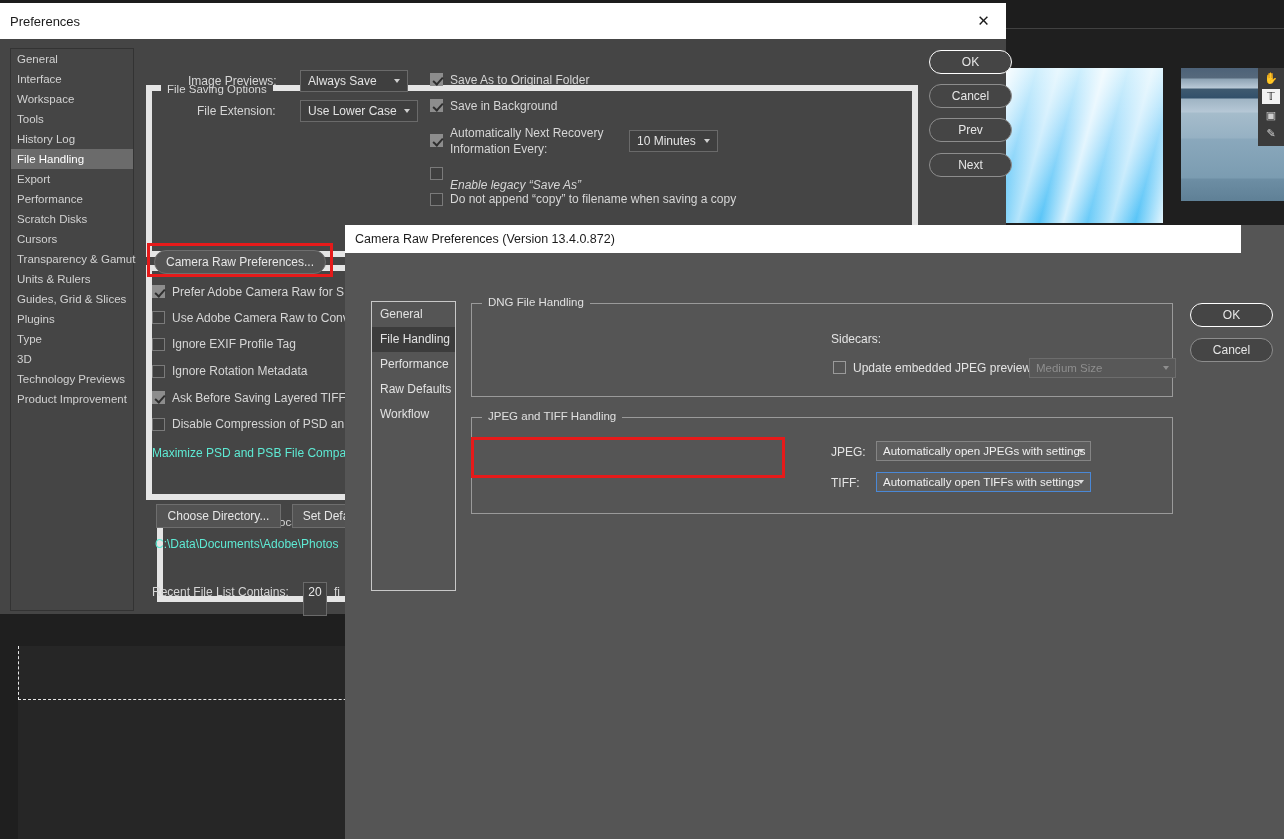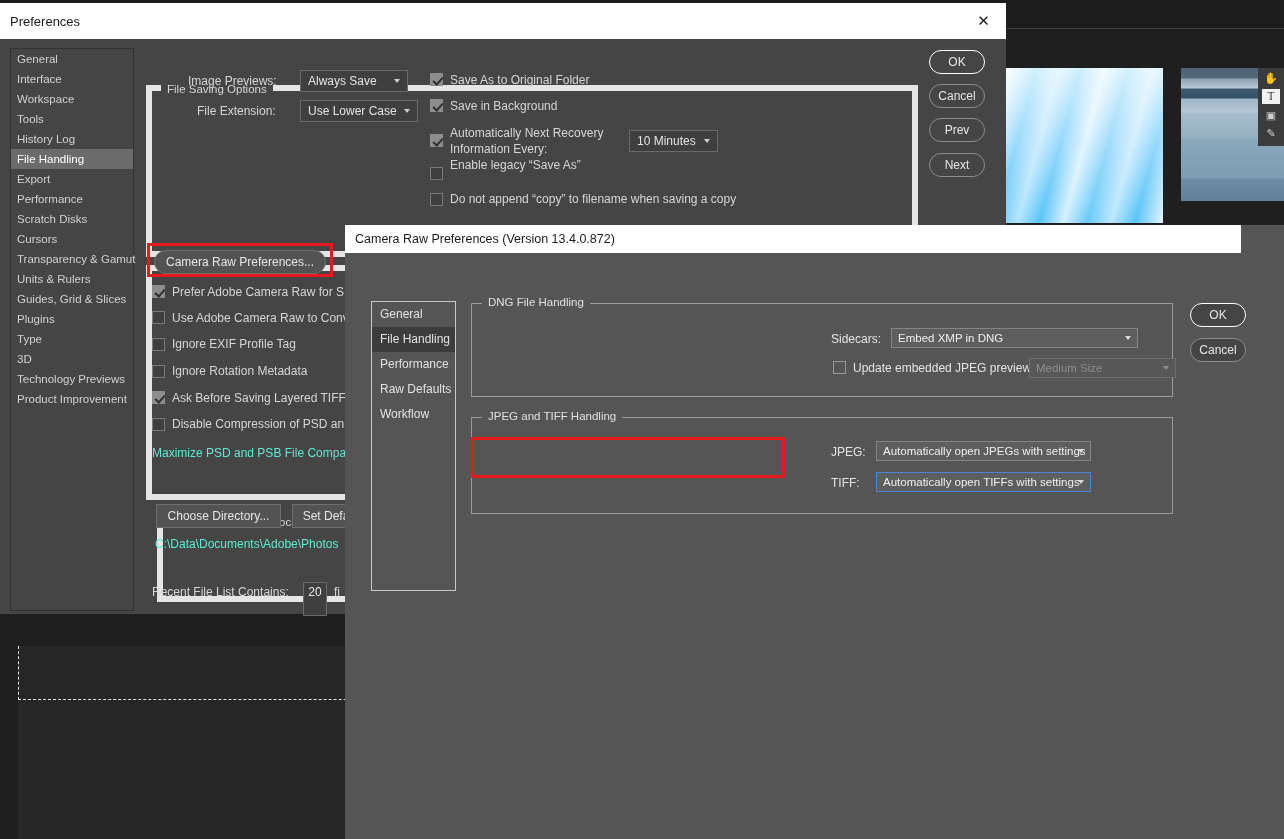--- a/index.html
+++ b/index.html
@@ -132,21 +132,21 @@
 
   
   .ps-button {
     position: absolute; background: #535353; border: 1px solid #6e6e6e;
     color: #e6e6e6; font-size: 12px; height: 24px; line-height: 22px;
     text-align: center; white-space: nowrap; cursor: default;
   }
   
   .ps-pill {
     position: absolute; background: #454545; border: 1px solid #8d8d8d; border-radius: 12px;
-    color: #e6e6e6; font-size: 12px; width: 56px; height: 24px; line-height: 22px;
+    color: #e6e6e6; font-size: 12px; width: 83px; height: 24px; line-height: 22px;
     text-align: center; cursor: default;
   }
   .ps-pill.primary { border-color: #ffffff; }
 
   .ps-numfield {
     position: absolute; background: #3f3f3f; border: 1px solid #6a6a6a;
     color: #e8e8e8; font-size: 12px; height: 34px; line-height: 18px;
     text-align: center; cursor: text;
   }
 
@@ -275,21 +275,21 @@
     <div class="lbl" style="left:450px; top:60px;">Save in Background</div>
 
     <div class="ps-check checked" style="left:430px; top:95px;"></div>
     <div class="lbl" style="left:450px; top:86px; width:180px; white-space:normal; line-height:16px;">Automatically Next Recovery Information Every:</div>
     <div class="ps-select" style="left:629px; top:91px; width:89px;">
       <span>10 Minutes</span>
       <span class="caret"></span>
     </div>
 
     <div class="ps-check" style="left:430px; top:128px;"></div>
-    <div class="lbl" style="left:450px; top:119px;">Enable legacy “Save As”</div>
+    <div class="lbl" style="left:450px; top:139px;font-style:italic;">Enable legacy “Save As”</div>
 
     <div class="ps-check" style="left:430px; top:154px;"></div>
     <div class="lbl" style="left:450px; top:153px;">Do not append “copy” to filename when saving a copy</div>
 
     <div class="groupbox" id="gb-file-compat">
       <span class="gb-title">File Compatibility</span>
     </div>
     <div class="ps-button" style="left:154px; top:211px; width:172px;border-radius:12px;">Camera Raw Preferences...</div>
 
     <div class="ps-check checked" style="left:152px; top:246px;"></div>
@@ -344,24 +344,20 @@
       <div class="craw-nav-item selected">File Handling</div>
       <div class="craw-nav-item">Performance</div>
       <div class="craw-nav-item">Raw Defaults</div>
       <div class="craw-nav-item">Workflow</div>
     </div>
 
     <div class="craw-groupbox" id="craw-gb-dng">
       <span class="gb-title">DNG File Handling</span>
     </div>
     <div class="craw-lbl" style="left:486px; top:79px;">Sidecars:</div>
-    <div class="craw-select" style="left:546px; top:75px; width:247px;">
-      <span>Embed XMP in DNG</span>
-      <span class="caret"></span>
-    </div>
     <div class="craw-check" style="left:488px; top:108px;"></div>
     <div class="craw-lbl" style="left:508px; top:108px;">Update embedded JPEG previews:</div>
     <div class="craw-select disabled" style="left:684px; top:105px; width:147px;">
       <span>Medium Size</span>
       <span class="caret"></span>
     </div>
 
     <div class="craw-groupbox" id="craw-gb-jpegtiff">
       <span class="gb-title">JPEG and TIFF Handling</span>
     </div>

